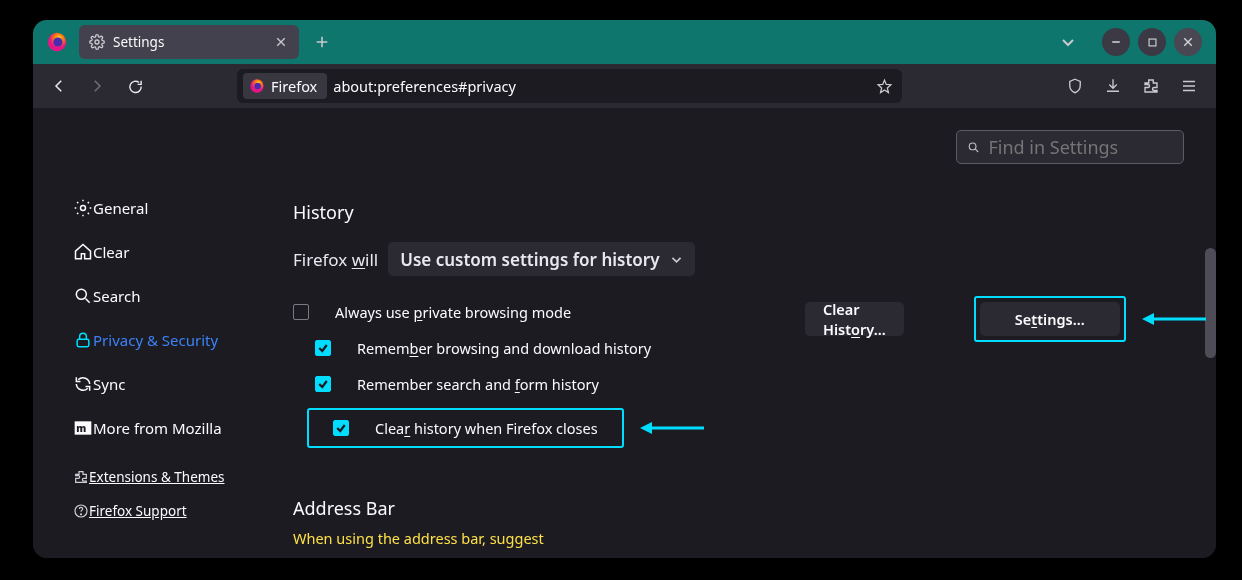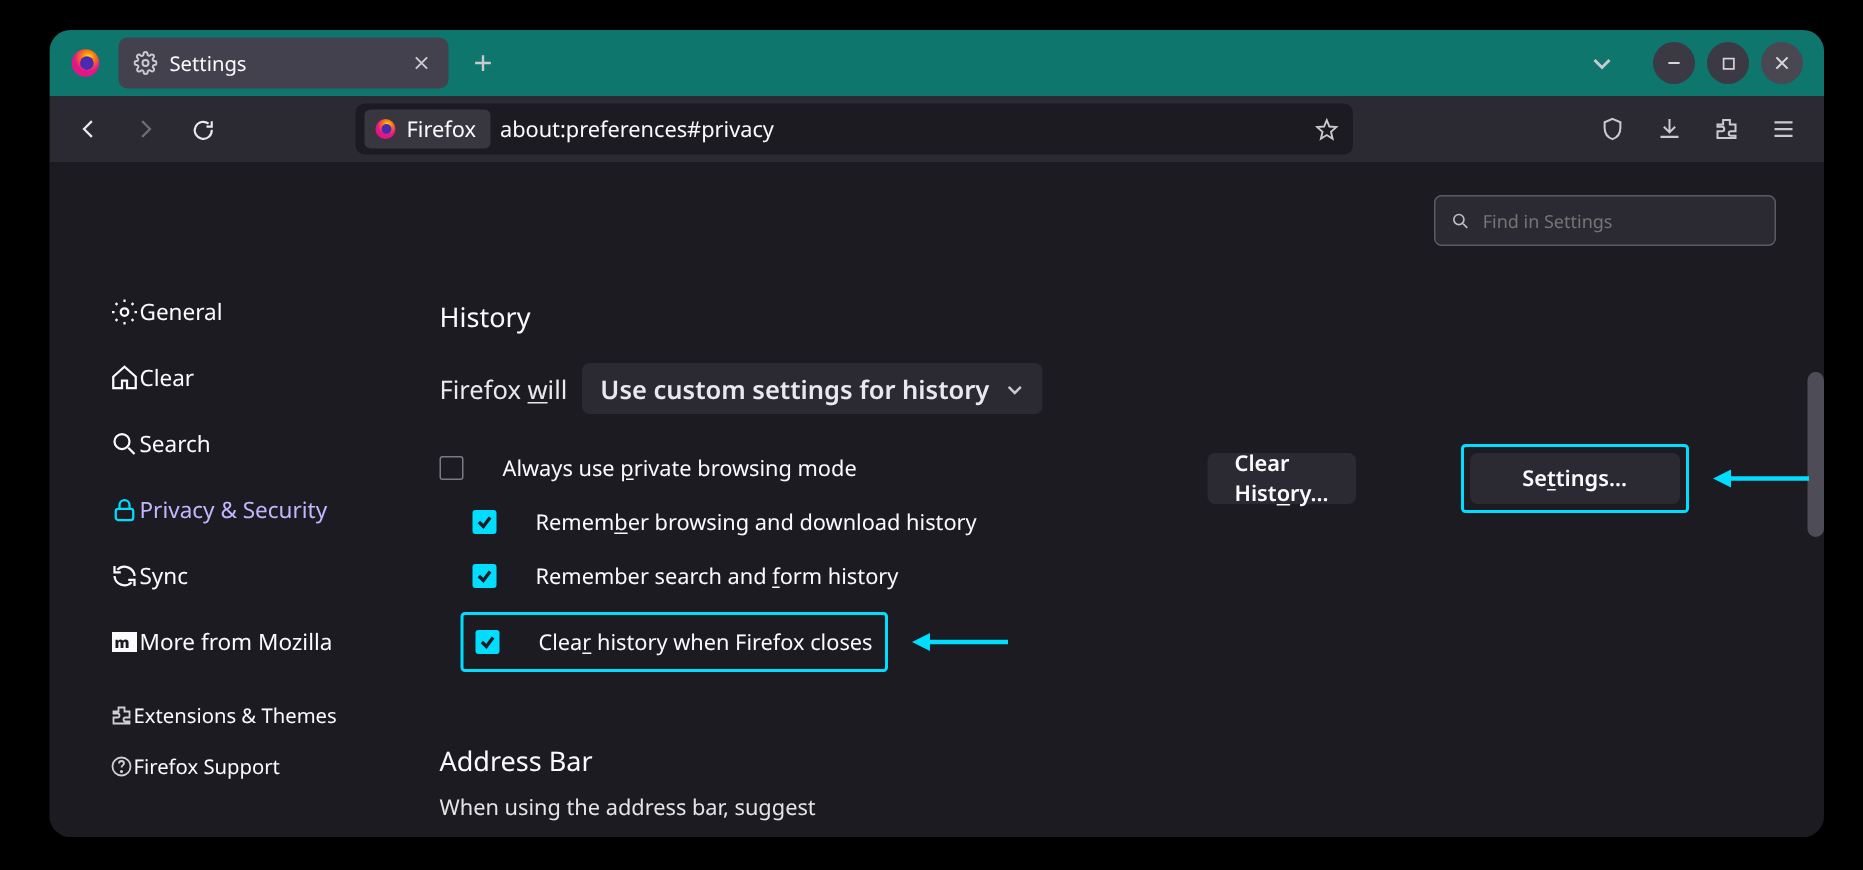--- a/index.html
+++ b/index.html
@@ -144,27 +144,27 @@
     display: flex; align-items: center;
     padding: 12px 10px;
     cursor: pointer;
     color: #fbfbfe;
     border-radius: 6px;
   }
   .sidebar-item .s-icon {
     width: 20px; height: 20px;
     display: flex; align-items: center; justify-content: center;
   }
-  .sidebar-item.active { color: #c4b5fd; }
+  .sidebar-item.active { color: #3b82f6; }
   .sidebar-sub {
     margin-top: 10px;
     font-size: 13.5px;
     color: #cfcfd6;
   }
-  .sidebar-sub .sidebar-item { padding: 8px 10px; }
+  .sidebar-sub .sidebar-item { padding: 8px 10px; text-decoration: underline; }
   .sidebar-sub .s-icon { width: 16px; height: 16px; }
 
   
   .main {
     flex: 1;
     padding: 22px 40px 0 0;
     position: relative;
   }
   .search-settings {
     position: absolute;
@@ -174,21 +174,21 @@
     background: #2b2a33;
     border-radius: 5px;
     display: flex; align-items: center;
     padding: 0 10px;
     gap: 8px;
     color: #bfbfc7;
     font-size: 14px;
   }
   .search-settings input {
     background: transparent; border: none; outline: none;
-    color: #d946ef; font-size: 12px; width: 100%;
+    color: #d946ef; font-size: 18px; width: 100%;
   }
 
   .section {
     margin-top: 70px;
     max-width: 670px;
   }
   .section h2 {
     font-size: 18px;
     font-weight: 400;
     margin-bottom: 18px;
@@ -246,21 +246,21 @@
   .chk.checked {
     background: #00ddff;
     border-color: #00ddff;
   }
   .chk.checked svg { stroke: #1c1b22; }
   .u { text-decoration: underline; text-underline-offset: 2px; }
 
   .highlight-box {
     border: 2.5px solid #00ddff;
     border-radius: 3px;
-    padding: 4px 8px;
+    padding: 4px 24px;
     margin-left: 14px;
     display: inline-flex; align-items: center; gap: 10px;
   }
   .highlight-box-btn {
     border: 2.5px solid #00ddff;
     border-radius: 3px;
     padding: 4px;
     display: inline-flex;
   }
 
@@ -276,21 +276,21 @@
     padding-top: 2px;
     padding-left: 42px;
   }
 
   .addrbar-section {
     margin-top: 48px;
   }
   .addrbar-section h2 { margin-bottom: 8px; }
   .addrbar-sub {
     font-size: 14.5px;
-    color: #e5e5e5;
+    color: #fde047;
     margin-bottom: 10px;
   }
 
   .row2-settings { display:flex; align-items:center; gap:14px; }
 </style>
 </head>
 <body>
 
 <div class="window">
 

